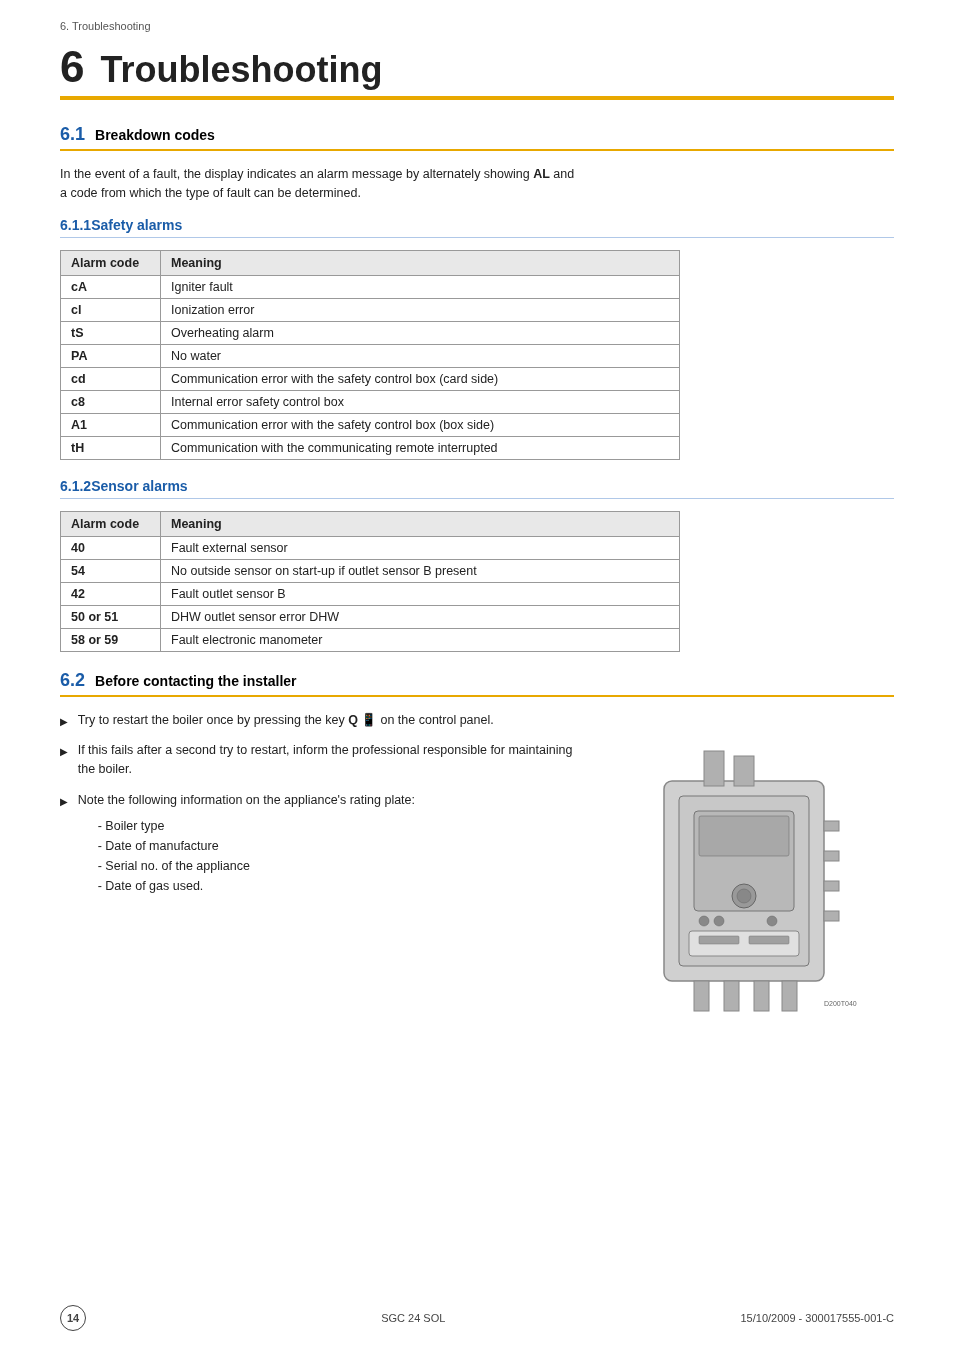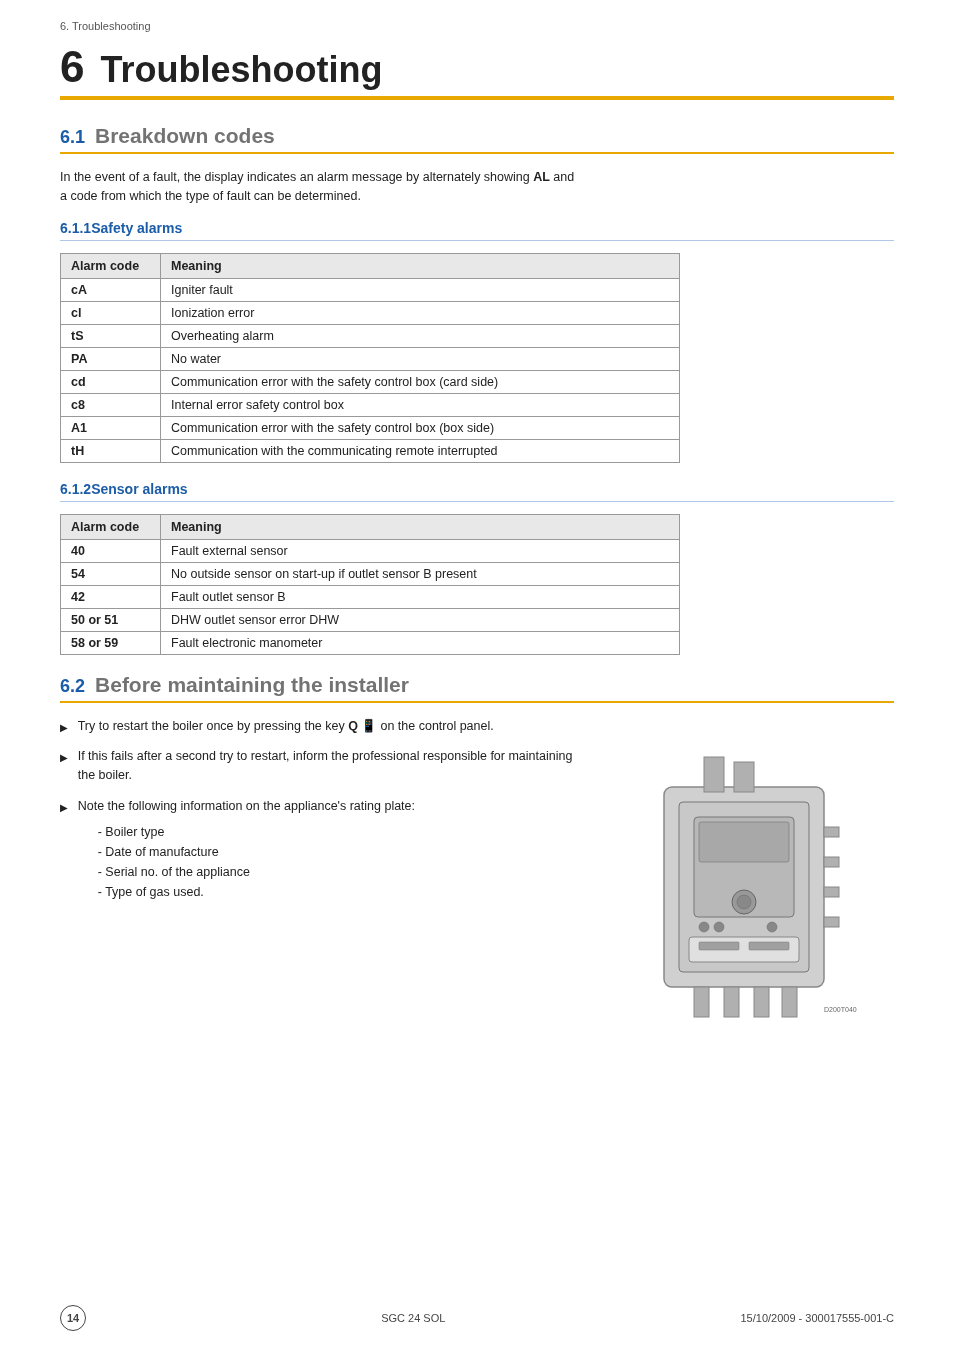--- a/index.html
+++ b/index.html
@@ -57,23 +57,23 @@
       align-items: baseline;
       gap: 10px;
       margin-bottom: 4px;
     }
     .section-number {
       font-size: 18px;
       font-weight: bold;
       color: #1a5ca8;
     }
     .section-title {
-      font-size: 21px;
-      font-weight: bold;
-      color: #737373;
+      font-size: 14px;
+      font-weight: bold;
+      color: #000000;
     }
     .section-rule {
       height: 2px;
       background: #e8a800;
       margin-bottom: 14px;
     }
 
     
     .subsection-heading {
       display: flex;
@@ -329,42 +329,42 @@
         </tr>
         <tr>
           <td>58 or 59</td>
           <td>Fault electronic manometer</td>
         </tr>
       </tbody>
   </table>
 
   <div class="section-heading" style="margin-top:10px;">
     <span class="section-number">6.2</span>
-    <span class="section-title">Before maintaining the installer</span>
+    <span class="section-title">Before contacting the installer</span>
   </div>
   <div class="section-rule"></div>
 
   <div class="section-62-content">
     <div class="section-62-text">
       <ul class="bullet-list" id="bullet-list">
       <li>
             <span class="bullet-arrow">▶</span>
             <span class="bullet-content">Try to restart the boiler once by pressing the key <strong>Q</strong> 📱 on the control panel.</span>
           </li>
           <li>
             <span class="bullet-arrow">▶</span>
             <span class="bullet-content">If this fails after a second try to restart, inform the professional responsible for maintaining the boiler.</span>
           </li>
           <li>
             <span class="bullet-arrow">▶</span>
             <span class="bullet-content">Note the following information on the appliance's rating plate:<ul class="sub-bullet-list">
                 <li>Boiler type</li>
                 <li>Date of manufacture</li>
                 <li>Serial no. of the appliance</li>
-                <li>Type of gas used.</li>
+                <li>Date of gas used.</li>
               </ul></span>
           </li>
         </ul>
     </div>
 
     <div class="boiler-illustration">
       <svg class="boiler-svg" viewBox="0 0 280 320" xmlns="http://www.w3.org/2000/svg">
 
         <rect x="60" y="60" width="160" height="200" rx="8" ry="8" fill="#d0d0d0" stroke="#888" stroke-width="1.5"></rect>
 

